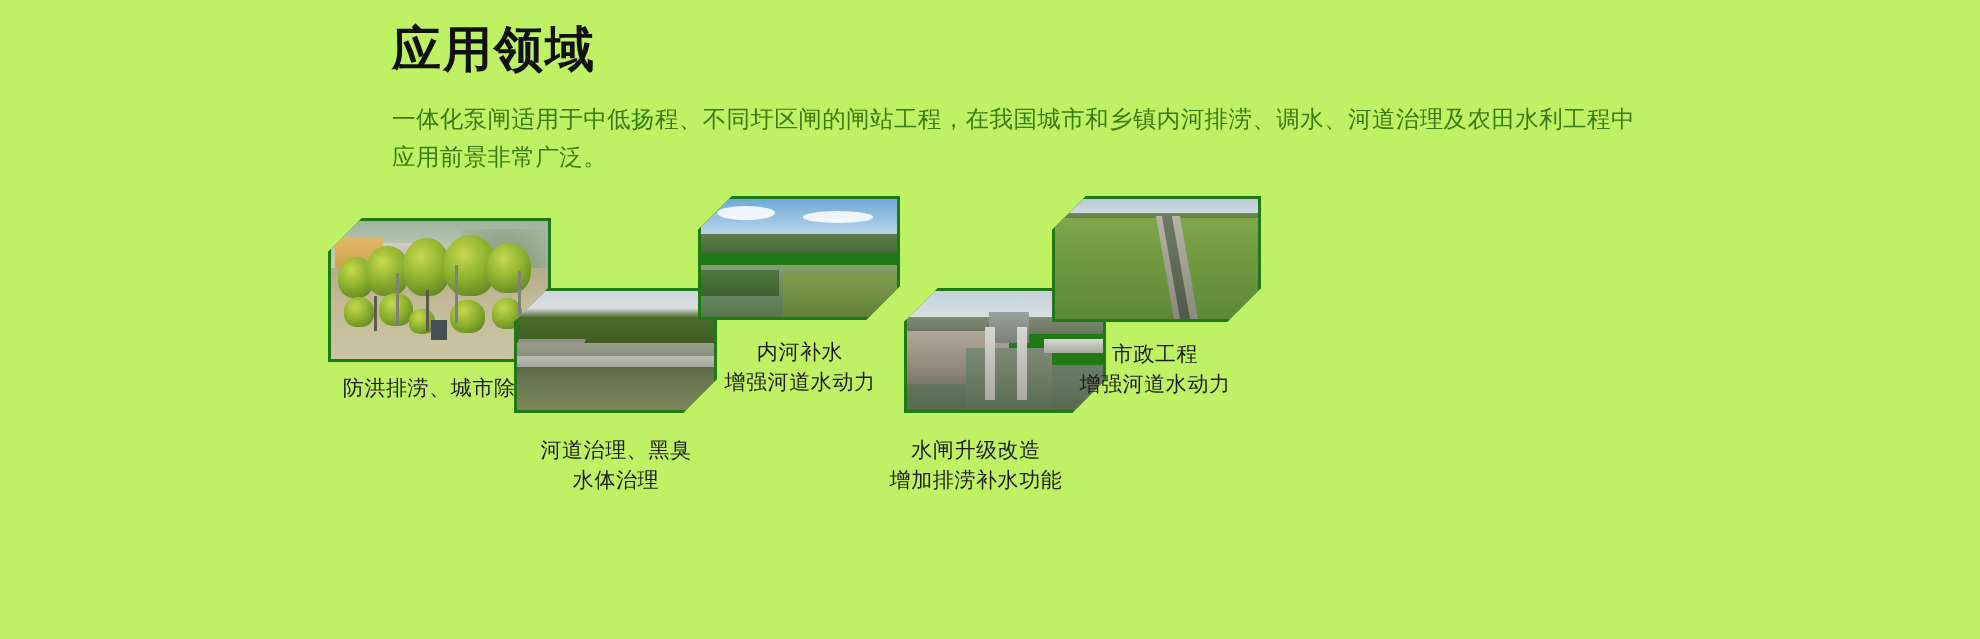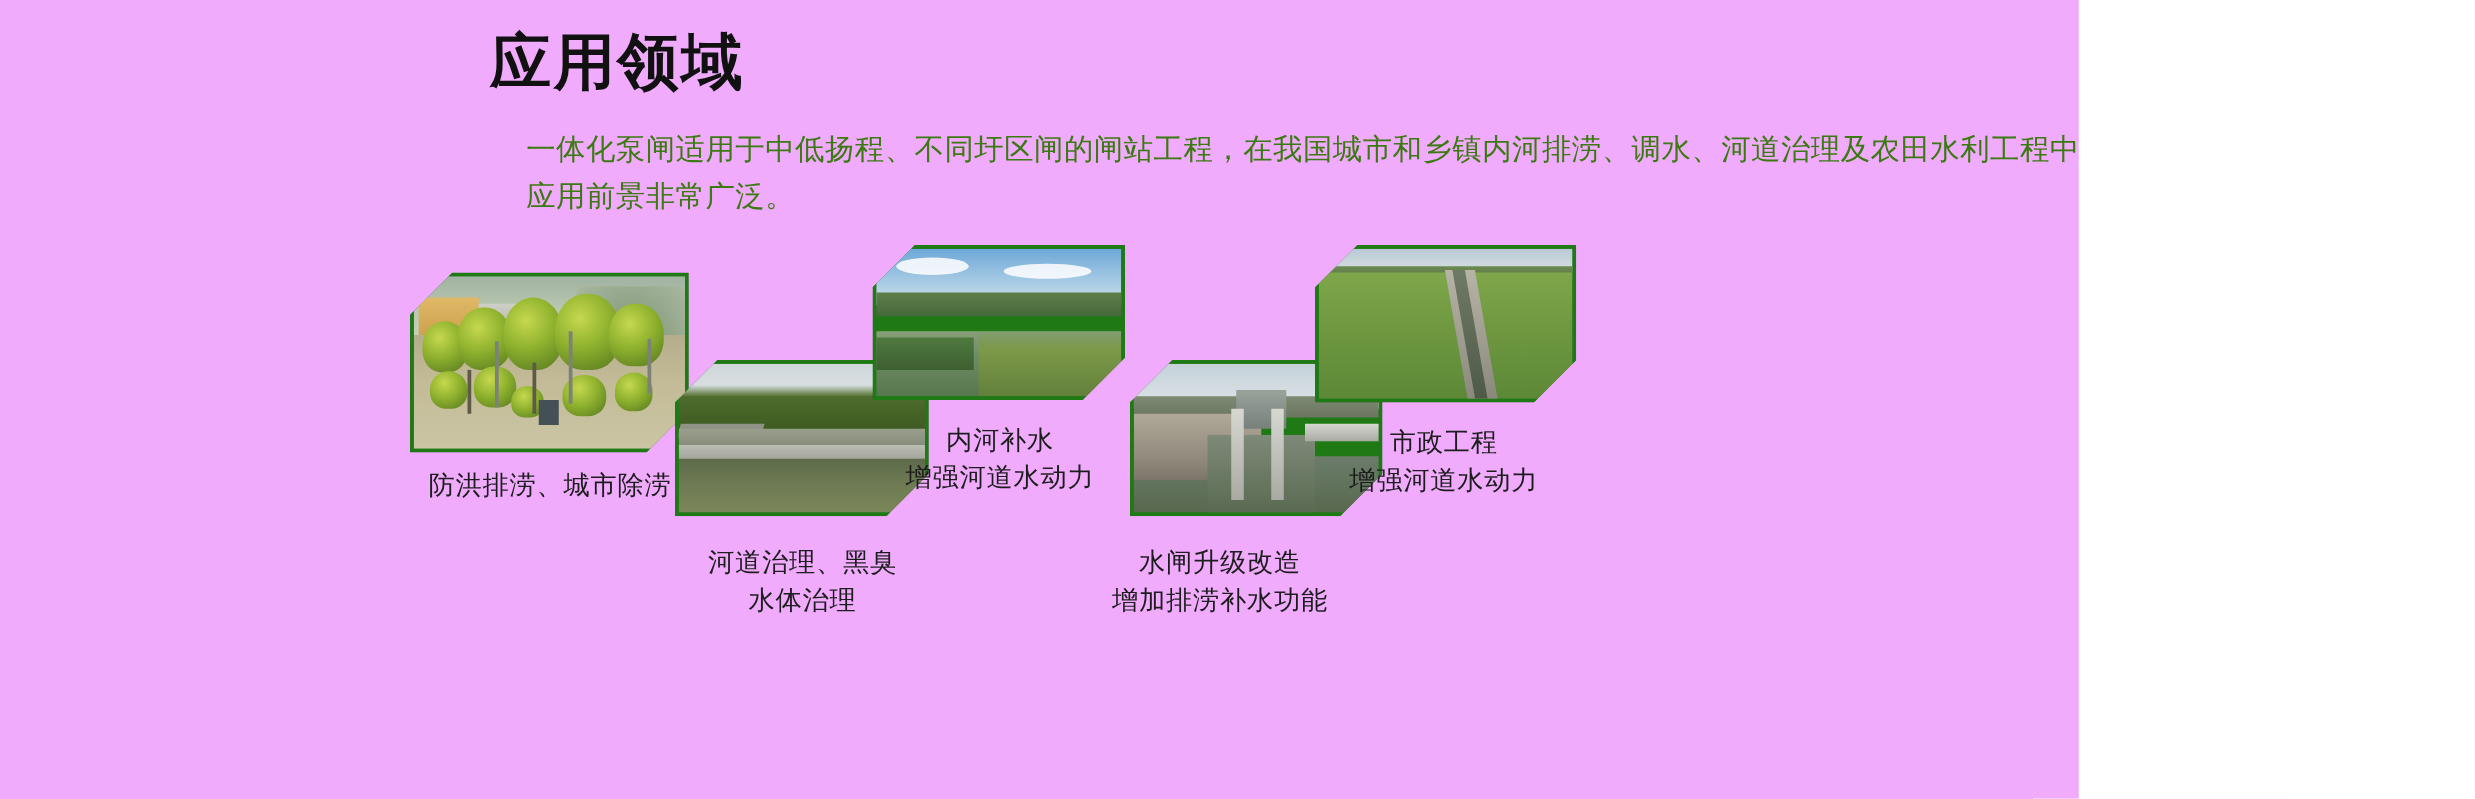--- a/index.html
+++ b/index.html
@@ -3,41 +3,40 @@
 <meta charset="utf-8">
 <style>
   * { box-sizing: border-box; margin: 0; padding: 0; }
   html, body {
     width: 1980px;
     height: 639px;
     background: #ffffff;
     font-family: "DejaVu Sans", "Liberation Sans", sans-serif;
     overflow: hidden;
   }
-  .page { position: relative; width: 1663px; height: 639px; background: #f0abfc; }
+  .page { position: relative; width: 1980px; height: 639px; background: #bef264; }
 
   
   .header { position: absolute; left: 392px; top: 22px; width: 1300px; }
   .page-title {
     font-size: 49px;
     font-weight: bold;
     color: #111111;
     letter-spacing: 2px;
     line-height: 1.15;
     font-family: "DejaVu Sans", "Liberation Sans", sans-serif;
   }
   .page-desc {
     margin-top: 22px;
     font-size: 23.5px;
     line-height: 1.62;
     color: #3b7a10;
     letter-spacing: 0.4px;
     max-width: 1265px;
     font-family: "DejaVu Sans", "Liberation Sans", sans-serif;
-    margin-left: 29px;
   }
 
   
   .gallery { position: absolute; left: 0; top: 0; width: 1980px; height: 639px; }
 
   .card { position: absolute; border-radius: 30px; }
 
   .photo-frame {
     position: relative;
     border: 3px solid #1f7a16;
@@ -60,21 +59,21 @@
     line-height: 1.42;
     color: #1d1d1d;
     white-space: pre-line;
     letter-spacing: 0.6px;
     font-family: "DejaVu Sans", "Liberation Sans", sans-serif;
   }
 
   
   #card-1 { left: 328px; top: 218px; }
   #card-1 .photo-frame { width: 220px; height: 0; }
-  #card-2 { left: 540px; top: 288px; }
+  #card-2 { left: 514px; top: 288px; }
   #card-3 { left: 698px; top: 196px; }
   #card-4 { left: 874px; top: 288px; padding-left: 30px; }
   #card-5 { left: 1052px; top: 196px; }
 
   
   .sky { position:absolute; left:0; right:0; top:0; }
 
   
   .p1 .sky   { height: 34%; background: linear-gradient(180deg,#9fb3a0 0%, #b9c6b0 55%, #c8cfb6 100%); }
   .p1 .bldg  { position:absolute; left:2%; top:12%; width:22%; height:30%;

